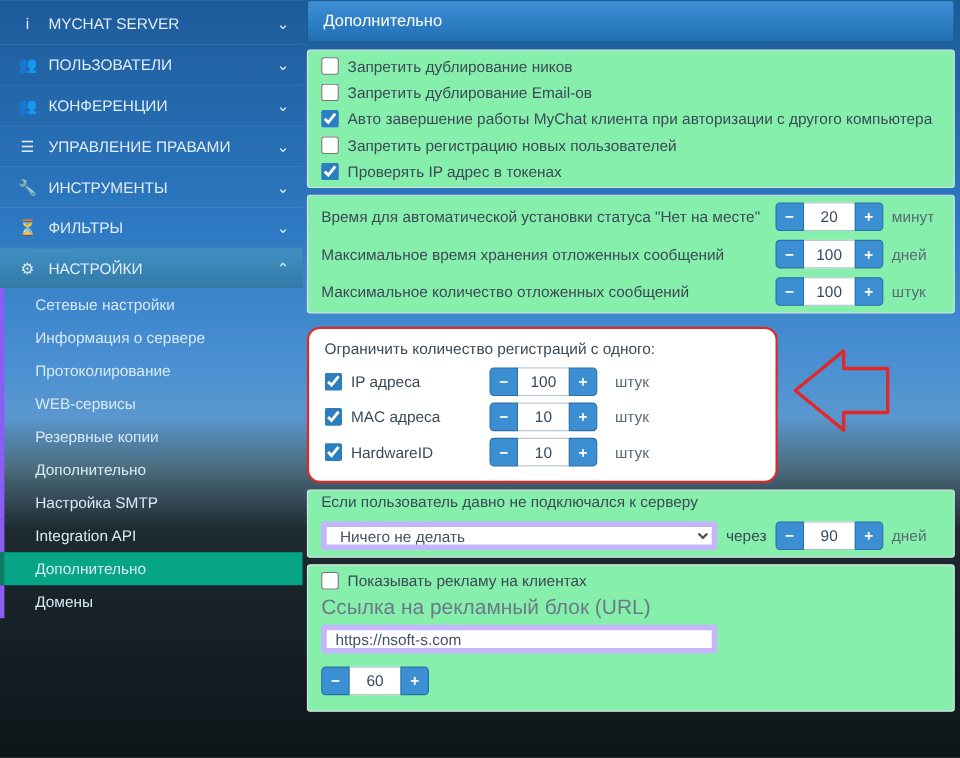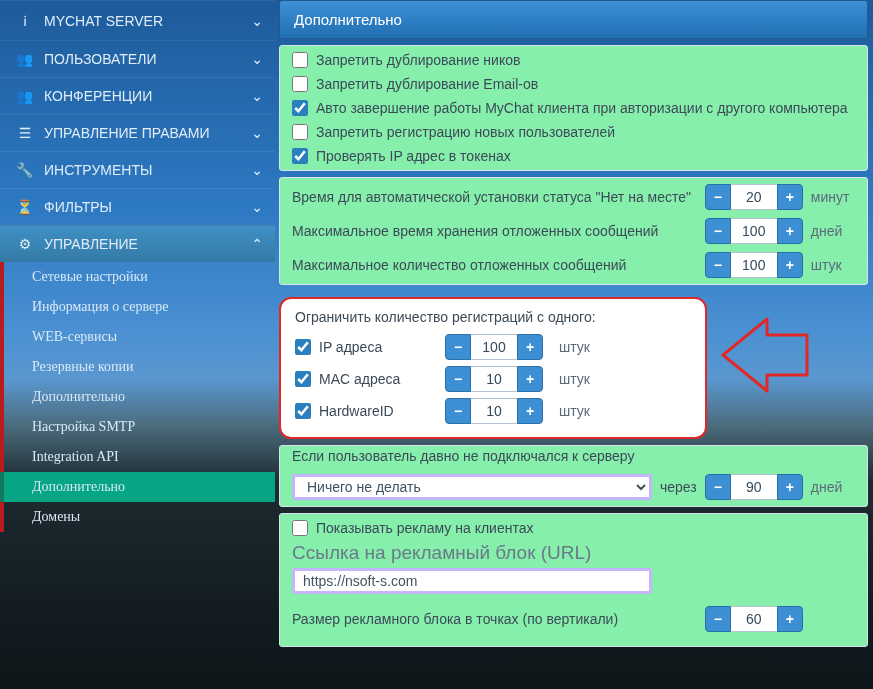--- a/index.html
+++ b/index.html
@@ -30,22 +30,21 @@
     border-top: 1px solid rgba(255,255,255,0.08);
   }
   .side-item .chev { margin-left: auto; }
   .side-item.selected {
     background: linear-gradient(to bottom,#3f90c4,#347aa6);
   }
   .sub-item {
     padding: 7px 12px 7px 28px;
     color: #d8e9f7;
     cursor: pointer;
-    border-left: 4px solid #b91c1c;
-    font-family: Liberation Serif, serif;
+    border-left: 4px solid #8b5cf6;
   }
   .sub-item.active {
     background: #06a585;
     border-left-color: #0e7a60;
   }
   .icon {
     width: 18px;
     display: inline-flex;
     justify-content: center;
     font-size: 14px;
@@ -145,21 +144,21 @@
     align-items: flex-start;
     gap: 12px;
     margin-top: 6px;
     position: relative;
   }
   .arrow {
     margin-top: 24px;
   }
 
   select, .text-input {
-    border: 3px solid #c4b5fd;
+    border: 5px solid #c4b5fd;
     border-radius: 3px;
     height: 26px;
     padding: 0 8px;
     color: #415263;
     background: #fff;
     font-family: inherit;
     font-size: 14px;
   }
   .text-input { width: 360px; }
   select.small { width: 360px; }
@@ -199,26 +198,27 @@
     <span>ИНСТРУМЕНТЫ</span>
     <span class="chev">⌄</span>
   </div>
   <div class="side-item">
     <span class="icon">⏳</span>
     <span>ФИЛЬТРЫ</span>
     <span class="chev">⌄</span>
   </div>
   <div class="side-item selected">
     <span class="icon">⚙</span>
-    <span>УПРАВЛЕНИЕ</span>
+    <span>НАСТРОЙКИ</span>
     <span class="chev">⌃</span>
   </div>
   <div id="settings-children">
       <div class="sub-item">Сетевые настройки</div>
       <div class="sub-item">Информация о сервере</div>
+      <div class="sub-item">Протоколирование</div>
       <div class="sub-item">WEB-сервисы</div>
       <div class="sub-item">Резервные копии</div>
       <div class="sub-item">Дополнительно</div>
       <div class="sub-item">Настройка SMTP</div>
       <div class="sub-item">Integration API</div>
       <div class="sub-item active">Дополнительно</div>
       <div class="sub-item">Домены</div>
     </div>
 </div>
 
@@ -336,21 +336,20 @@
   </div>
 
   <div class="panel">
     <div class="panel-row">
       <input type="checkbox" style="">
       <span>Показывать рекламу на клиентах</span>
     </div>
     <div class="sub-lbl">Ссылка на рекламный блок (URL)</div>
     <input class="text-input" value="https://nsoft-s.com" style="">
     <div class="setting-line" style="margin-top:8px;">
-      <span class="lbl">Размер рекламного блока в точках (по вертикали)</span>
       <div class="spin">
         <div class="spin-btn minus">−</div>
         <div class="spin-val">60</div>
         <div class="spin-btn plus">+</div>
       </div>
       <span class="unit"></span>
     </div>
     <div class="setting-line">
 
       <span class="unit"></span>

